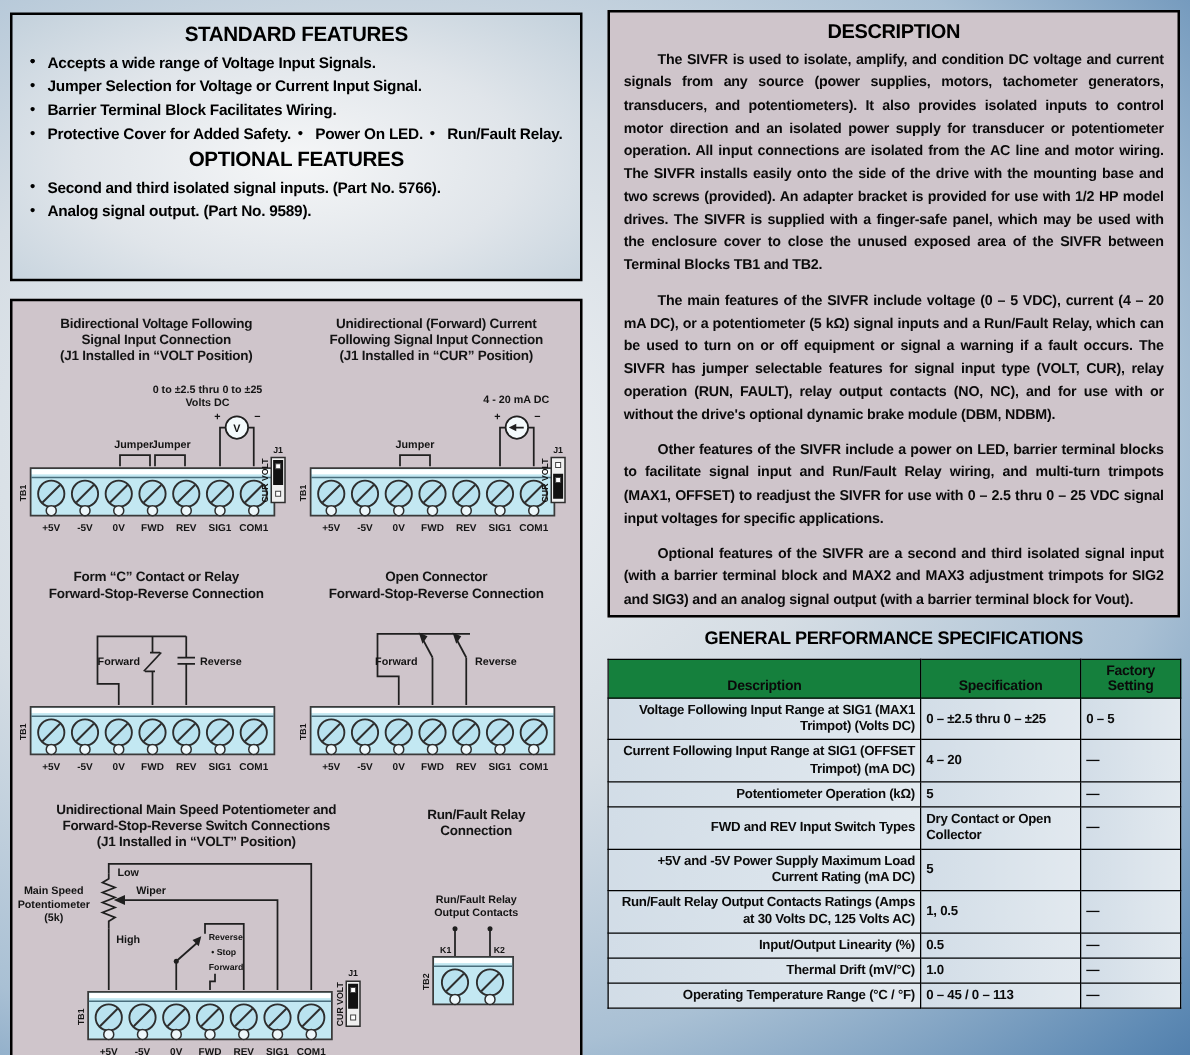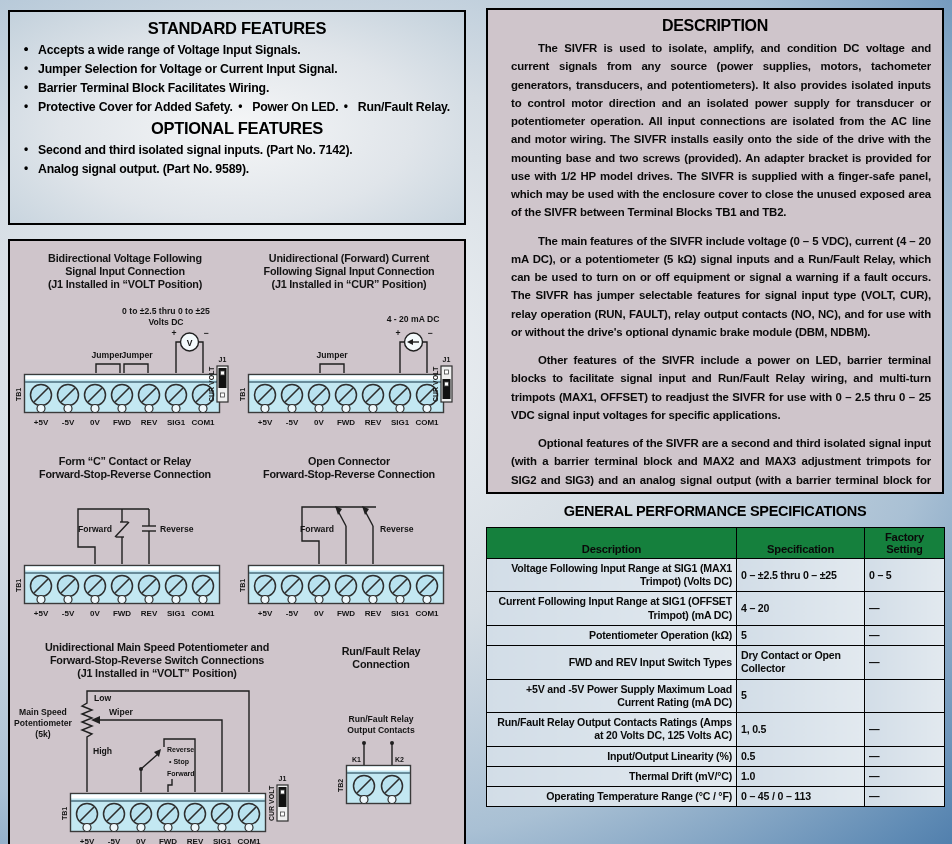--- a/index.html
+++ b/index.html
@@ -21,21 +21,21 @@
   .feat-item{font-size:12.3px;font-weight:bold;color:#000;letter-spacing:-0.2px;
     margin:5px 0;padding-left:16px;position:relative;}
   .feat-item .blt{position:absolute;left:2px;top:-1px;font-size:12px;}
   .feat-row{display:flex;justify-content:space-between;margin:5px 0;padding-right:2px;}
   .feat-row .feat-item{margin:0;}
   
   #diagrams-box{left:8px;top:239px;width:458px;height:668px;background:#cfc5cb;}
   #description-box{left:486px;top:8px;width:458px;height:486px;background:#cfc5cb;
     padding:4px 11px 0 11px;overflow:hidden;}
   #description-box p{font-size:11.4px;font-weight:bold;color:#0a0a0a;line-height:1.6;
-    text-align:justify;text-indent:27px;letter-spacing:-0.15px;margin:0 0 10px 12px;}
+    text-align:justify;text-indent:27px;letter-spacing:-0.15px;margin:0 0 10px 0;}
   
   #spec-title{position:absolute;left:486px;top:503px;width:458px;text-align:center;
     font-size:14.5px;font-weight:bold;letter-spacing:-0.3px;color:#000;}
   #spec-table{position:absolute;left:486px;top:527px;width:458px;border-collapse:collapse;
     table-layout:fixed;}
   #spec-table th,#spec-table td{border:1.6px solid #000;font-weight:bold;color:#0a0a0a;
     letter-spacing:-0.2px;}
   #spec-table th{background:#15803d;font-size:11.2px;text-align:center;padding:3px 2px;
     vertical-align:bottom;}
   #spec-table td{background:linear-gradient(90deg,#d2dde7,#e2e9ef);font-size:10.6px;
@@ -72,21 +72,21 @@
   <div class="feat-item"><span class="blt">•</span></div>
   <div class="feat-item"><span class="blt">•</span><span>Accepts a wide range of Voltage Input Signals.</span></div>
   <div class="feat-item"><span class="blt">•</span><span>Jumper Selection for Voltage or Current Input Signal.</span></div>
   <div class="feat-item"><span class="blt">•</span><span>Barrier Terminal Block Facilitates Wiring.</span></div>
   <div class="feat-row">
     <div class="feat-item"><span class="blt">•</span><span>Protective Cover for Added Safety.</span></div>
     <div class="feat-item"><span class="blt">•</span><span>Power On LED.</span></div>
     <div class="feat-item"><span class="blt">•</span><span>Run/Fault Relay.</span></div>
   </div>
   <div class="sec-title">OPTIONAL FEATURES</div>
-  <div class="feat-item"><span class="blt">•</span><span>Second and third isolated signal inputs. (Part No. 7142).</span></div>
+  <div class="feat-item"><span class="blt">•</span><span>Second and third isolated signal inputs. (Part No. 5766).</span></div>
   <div class="feat-item"><span class="blt">•</span><span>Analog signal output. (Part No. 9589).</span></div>
 </div>
 
 <div id="description-box" class="panel">
   <div class="sec-title" style="font-size:16px;">DESCRIPTION</div>
   <p>The SIVFR is used to isolate, amplify, and condition DC voltage and current signals from any source (power supplies, motors, tachometer generators, transducers, and potentiometers). It also provides isolated inputs to control motor direction and an isolated power supply for transducer or potentiometer operation. All input connections are isolated from the AC line and motor wiring. The SIVFR installs easily onto the side of the drive with the mounting base and two screws (provided). An adapter bracket is provided for use with 1/2 HP model drives. The SIVFR is supplied with a finger-safe panel, which may be used with the enclosure cover to close the unused exposed area of the SIVFR between Terminal Blocks TB1 and TB2.</p>
   <p>The main features of the SIVFR include voltage (0 – 5 VDC), current (4 – 20 mA DC), or a potentiometer (5 kΩ) signal inputs and a Run/Fault Relay, which can be used to turn on or off equipment or signal a warning if a fault occurs. The SIVFR has jumper selectable features for signal input type (VOLT, CUR), relay operation (RUN, FAULT), relay output contacts (NO, NC), and for use with or without the drive's optional dynamic brake module (DBM, NDBM).</p>
   <p>Other features of the SIVFR include a power on LED, barrier terminal blocks to facilitate signal input and Run/Fault Relay wiring, and multi-turn trimpots (MAX1, OFFSET) to readjust the SIVFR for use with 0 – 2.5 thru 0 – 25 VDC signal input voltages for specific applications.</p>
   <p>Optional features of the SIVFR are a second and third isolated signal input (with a barrier terminal block and MAX2 and MAX3 adjustment trimpots for SIG2 and SIG3) and an analog signal output (with a barrier terminal block for Vout).</p>
 </div>
@@ -123,21 +123,21 @@
     <td class="c-desc">FWD and REV Input Switch Types</td>
     <td class="c-spec">Dry Contact or Open Collector</td>
     <td class="c-fact">—</td>
   </tr>
   <tr>
     <td class="c-desc">+5V and -5V Power Supply Maximum Load Current Rating (mA DC)</td>
     <td class="c-spec">5</td>
     <td class="c-fact"></td>
   </tr>
   <tr>
-    <td class="c-desc">Run/Fault Relay Output Contacts Ratings (Amps at 20 Volts DC, 125 Volts AC)</td>
+    <td class="c-desc">Run/Fault Relay Output Contacts Ratings (Amps at 30 Volts DC, 125 Volts AC)</td>
     <td class="c-spec">1, 0.5</td>
     <td class="c-fact">—</td>
   </tr>
   <tr>
     <td class="c-desc">Input/Output Linearity (%)</td>
     <td class="c-spec">0.5</td>
     <td class="c-fact">—</td>
   </tr>
   <tr>
     <td class="c-desc">Thermal Drift (mV/°C)</td>

